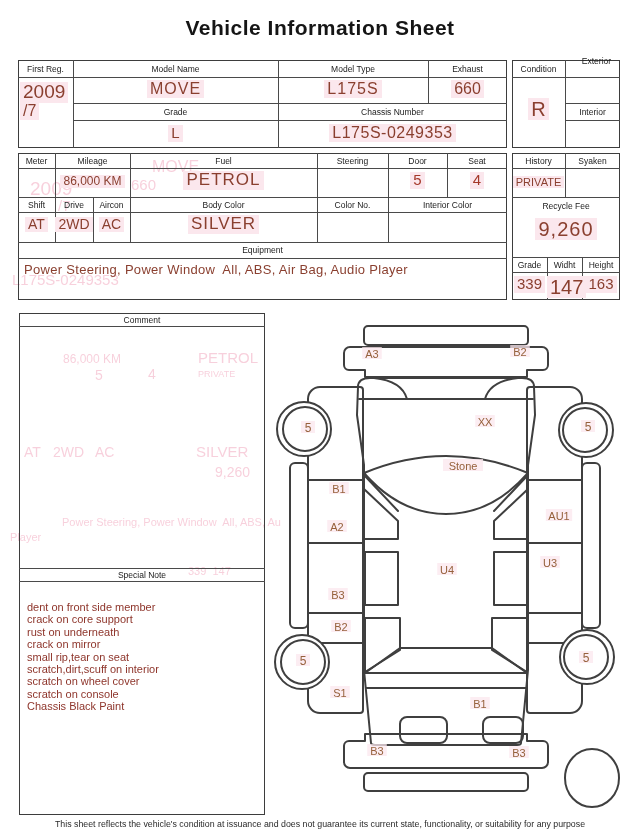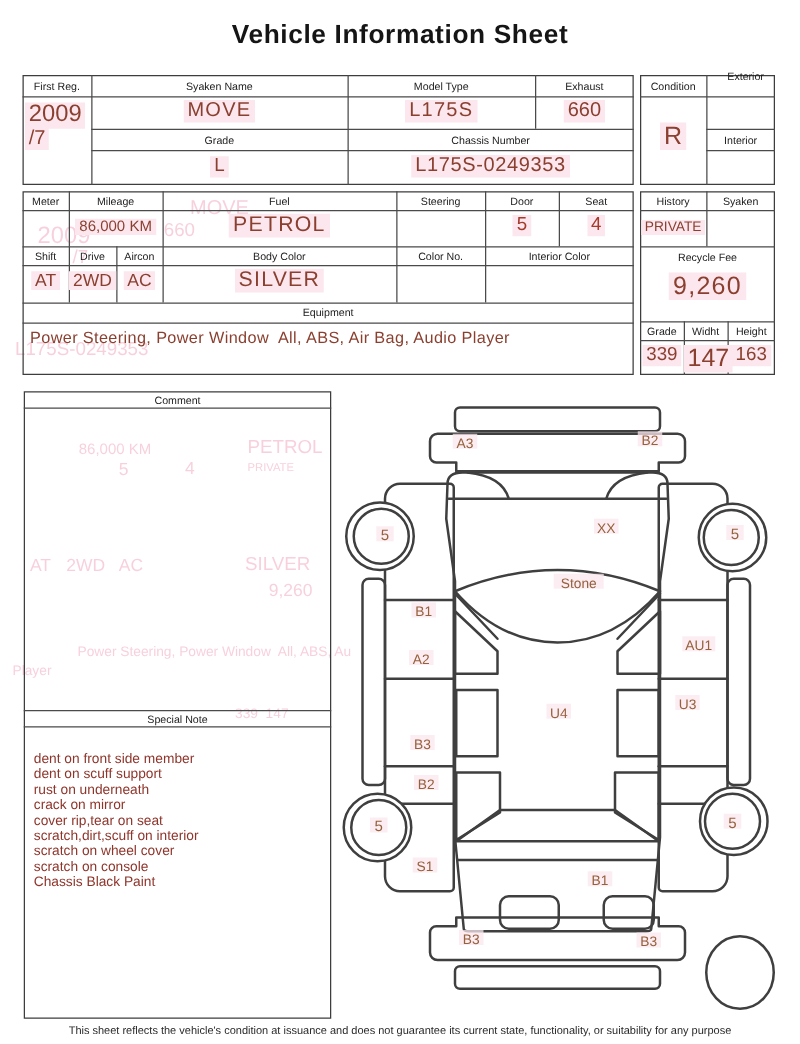--- a/index.html
+++ b/index.html
@@ -93,21 +93,21 @@
   <div class="vline" style="left:565px;top:153px;height:44px"></div>
   <div class="vline" style="left:547px;top:257px;height:43px"></div>
   <div class="vline" style="left:582px;top:257px;height:43px"></div>
 
   <div class="box" style="left:19px;top:313px;width:246px;height:502px"></div>
   <div class="hline" style="left:19px;top:326px;width:246px"></div>
   <div class="hline" style="left:19px;top:568px;width:246px"></div>
   <div class="hline" style="left:19px;top:581px;width:246px"></div>
 
   <div class="hdr" style="left:18px;top:64px;width:55px">First Reg.</div>
-  <div class="hdr" style="left:73px;top:64px;width:205px">Syaken Name</div>
+  <div class="hdr" style="left:73px;top:64px;width:205px">Model Name</div>
   <div class="hdr" style="left:278px;top:64px;width:150px">Model Type</div>
   <div class="hdr" style="left:428px;top:64px;width:79px">Exhaust</div>
   <div class="hdr" style="left:73px;top:107px;width:205px">Grade</div>
   <div class="hdr" style="left:278px;top:107px;width:229px">Chassis Number</div>
   <div class="hdr" style="left:512px;top:64px;width:53px">Condition</div>
   <div class="hdr" style="left:565px;top:56px;width:63px">Exterior</div>
   <div class="hdr" style="left:565px;top:107px;width:55px">Interior</div>
   <div class="hdr" style="left:18px;top:156px;width:37px">Meter</div>
   <div class="hdr" style="left:55px;top:156px;width:75px">Mileage</div>
   <div class="hdr" style="left:130px;top:156px;width:187px">Fuel</div>
@@ -148,24 +148,24 @@
   <div class="val" style="left:130px;top:215px;width:187px;font-size:17px;letter-spacing:1px"><span class="hl">SILVER</span></div>
   <div class="val" style="left:512px;top:176px;width:53px;font-size:11px"><span class="hl">PRIVATE</span></div>
   <div class="val" style="left:512px;top:218px;width:108px;font-size:20px;letter-spacing:1px"><span class="hl">9,260</span></div>
   <div class="val" style="left:512px;top:276px;width:35px;font-size:15px"><span class="hl">339</span></div>
   <div class="val" style="left:547px;top:276px;width:35px;font-size:20px"><span class="hl">147</span></div>
   <div class="val" style="left:582px;top:276px;width:38px;font-size:15px"><span class="hl">163</span></div>
   <div class="val" style="left:24px;top:263px;width:470px;font-size:13px;text-align:left;letter-spacing:.3px">Power Steering, Power Window  All, ABS, Air Bag, Audio Player</div>
 
   <div class="notes">
     <div class="note-line">dent on front side member</div>
-    <div class="note-line">dent on scuff support</div>
+    <div class="note-line">crack on core support</div>
     <div class="note-line">rust on underneath</div>
     <div class="note-line">crack on mirror</div>
-    <div class="note-line">cover rip,tear on seat</div>
+    <div class="note-line">small rip,tear on seat</div>
     <div class="note-line">scratch,dirt,scuff on interior</div>
     <div class="note-line">scratch on wheel cover</div>
     <div class="note-line">scratch on console</div>
     <div class="note-line">Chassis Black Paint</div>
   </div>
 
   <svg id="diagram-svg" width="370" height="500" viewBox="0 0 370 500">
 
     <path d="M50,72 L90,72 A3,3 0 0 1 93,75 L93,395 A3,3 0 0 1 90,398 L50,398 A12,12 0 0 1 38,386 L38,84 A12,12 0 0 1 50,72 Z"></path>
     <path d="M38,165 L93,165"></path>

